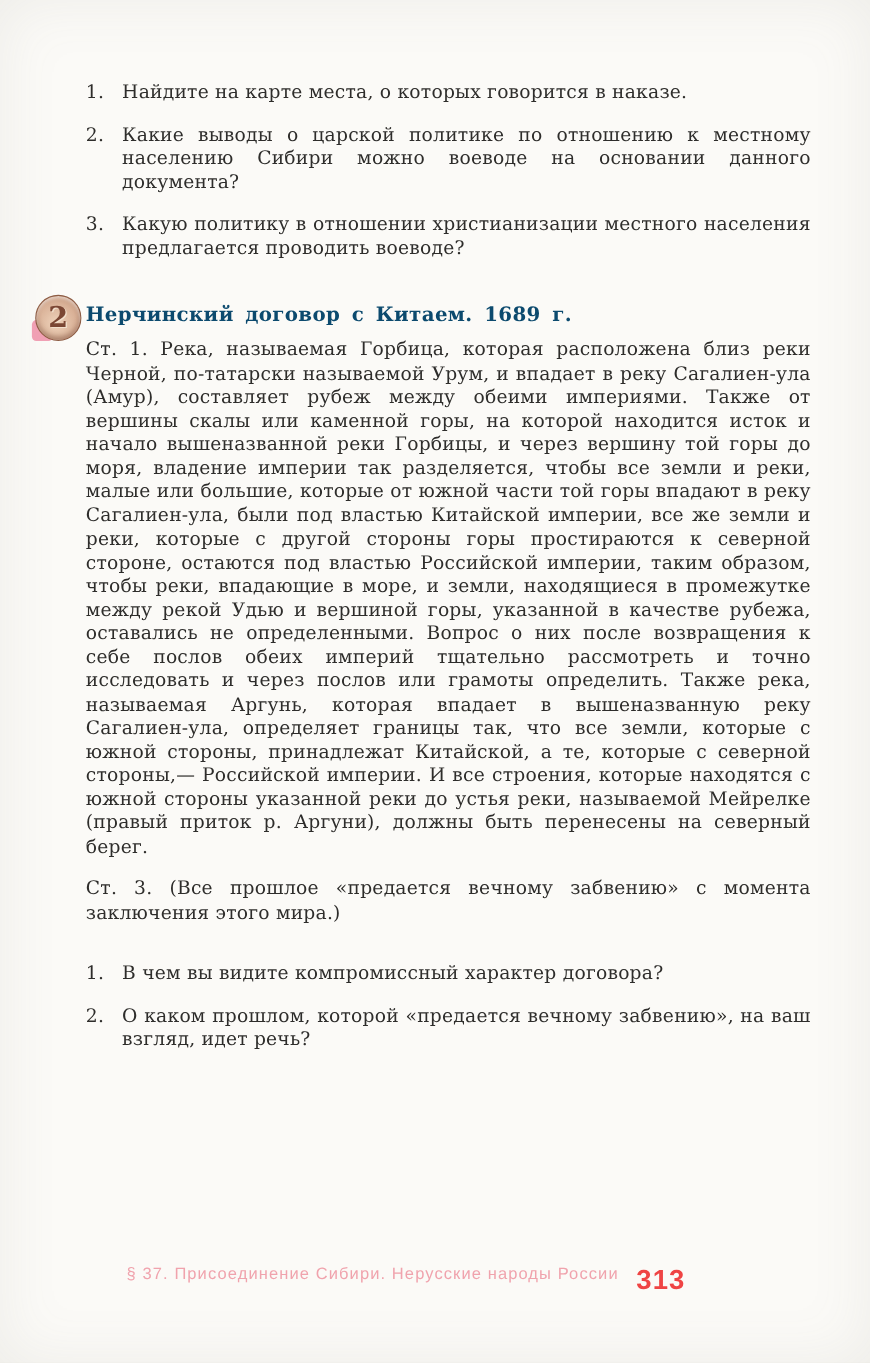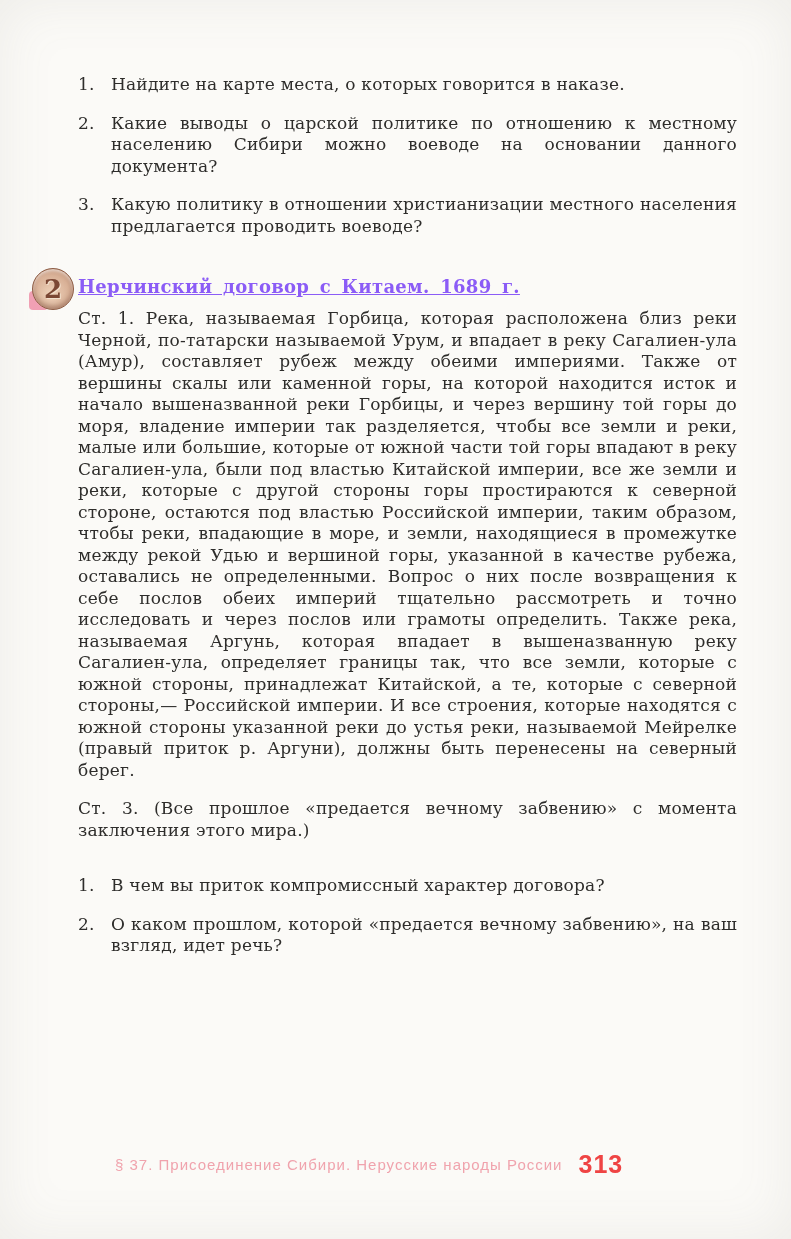--- a/index.html
+++ b/index.html
@@ -46,25 +46,24 @@
 
   
   .doc-header {
     position: relative;
     margin-top: 37px;
     min-height: 28px;
   }
   .doc-title {
     font-size: 18px;
     font-weight: bold;
-    color: #8b5cf6;
+    color: #0c4a6e;
     letter-spacing: 0.3px;
     word-spacing: 4px;
     line-height: 26px;
-    text-decoration: underline;
   }
   .doc-badge {
     position: absolute;
     left: -46px;
     top: -6px;
     width: 42px;
     height: 42px;
   }
   .badge-accent {
     position: absolute;
@@ -103,21 +102,21 @@
     letter-spacing: 0.2px;
   }
   .article.first { margin-top: 6px; }
 
   
   .footer {
     position: absolute;
     left: 115px;
     top: 1150px;
     display: flex;
-    align-items: center;
+    align-items: flex-start;
     gap: 16px;
     font-family: "Liberation Sans", sans-serif;
   }
   .footer-title {
     font-size: 15px;
     letter-spacing: 1px;
     color: #f0a3ad;
   }
   .footer-page {
     font-size: 25px;
@@ -156,21 +155,21 @@
       </div>
       <div class="doc-title">Нерчинский договор с Китаем. 1689 г.</div>
     </div>
 
     <p class="article first">Ст. 1. Река, называемая Горбица, которая расположена близ реки Черной, по-татарски называемой Урум, и впадает в реку Сагалиен-ула (Амур), составляет рубеж между обеими империями. Также от вершины скалы или каменной горы, на которой находится исток и начало вышеназванной реки Горбицы, и через вершину той горы до моря, владение империи так разделяется, чтобы все земли и реки, малые или большие, которые от южной части той горы впадают в реку Сагалиен-ула, были под властью Китайской империи, все же земли и реки, которые с другой стороны горы простираются к северной стороне, остаются под властью Российской империи, таким образом, чтобы реки, впадающие в море, и земли, находящиеся в промежутке между рекой Удью и вершиной горы, указанной в качестве рубежа, оставались не определенными. Вопрос о них после возвращения к себе послов обеих империй тщательно рассмотреть и точно исследовать и через послов или грамоты определить. Также река, называемая Аргунь, которая впадает в вышеназванную реку Сагалиен-ула, определяет границы так, что все земли, которые с южной стороны, принадлежат Китайской, а те, которые с северной стороны,— Российской империи. И все строения, которые находятся с южной стороны указанной реки до устья реки, называемой Мейрелке (правый приток р. Аргуни), должны быть перенесены на северный берег.</p>
     <p class="article">Ст. 3. (Все прошлое «предается вечному забвению» с момента заключения этого мира.)</p>
 
     <div class="q-list bottom">
       <div class="q-item">
         <span class="q-num">1.</span>
-        <span class="q-text">В чем вы приток компромиссный характер договора?</span>
+        <span class="q-text">В чем вы видите компромиссный характер договора?</span>
       </div>
       <div class="q-item">
         <span class="q-num">2.</span>
         <span class="q-text">О каком прошлом, которой «предается вечному забвению», на ваш взгляд, идет речь?</span>
       </div>
     </div>
   </div>
 
   <div class="footer">
     <span class="footer-title">§ 37. Присоединение Сибири. Нерусские народы России</span>

